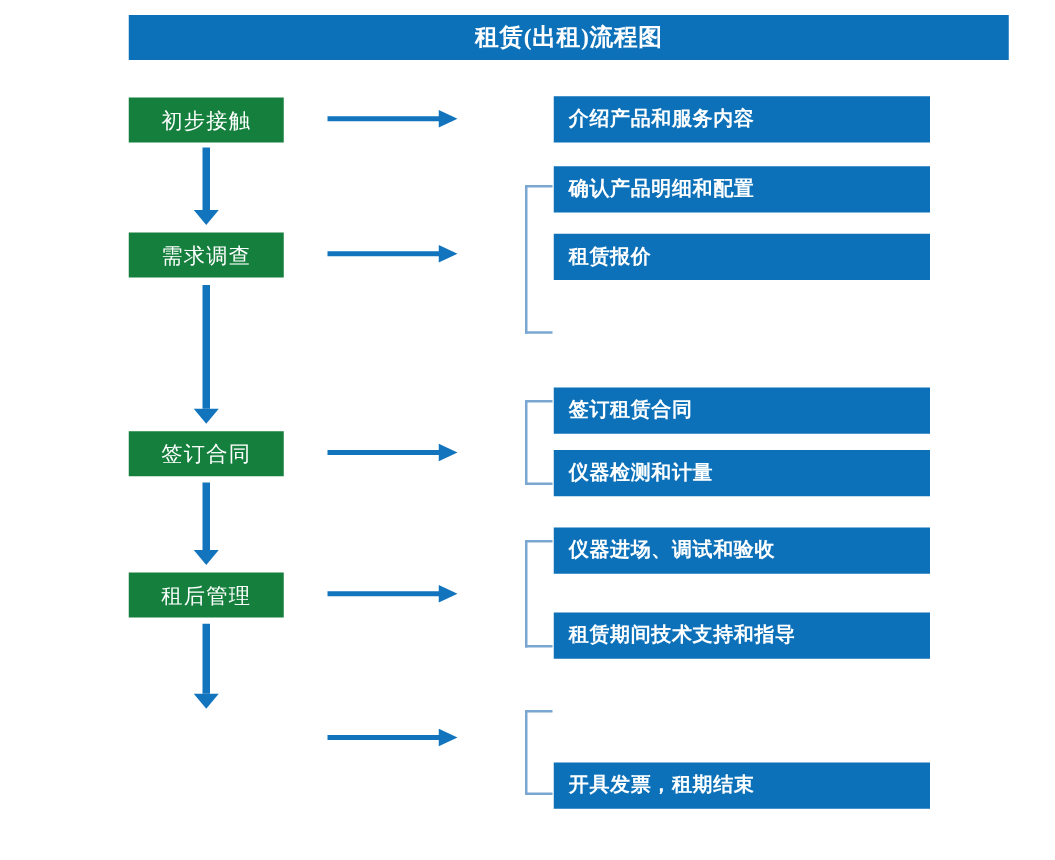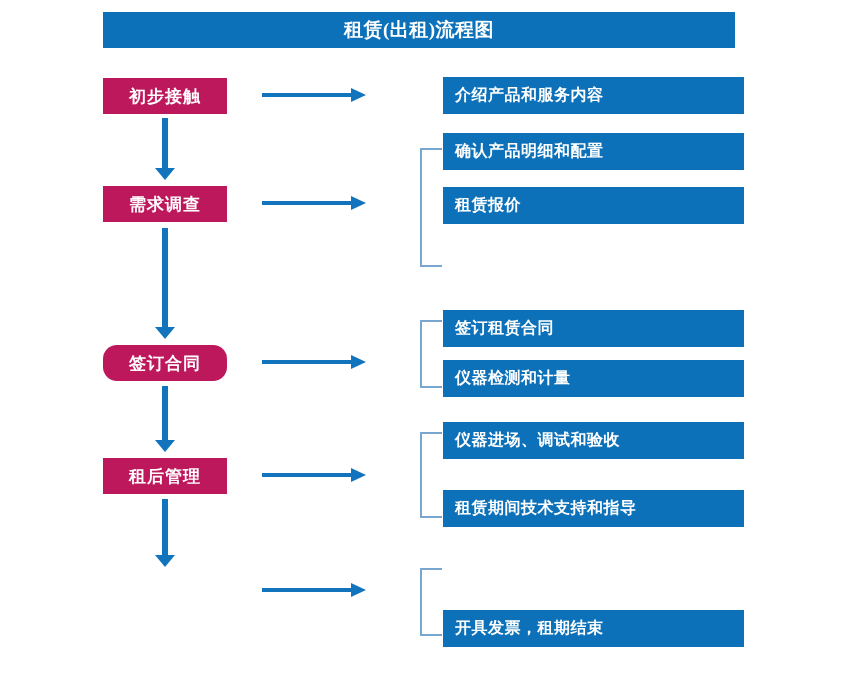--- a/index.html
+++ b/index.html
@@ -20,43 +20,43 @@
     left: 0; top: 0;
     width: 844px;
     height: 688px;
   }
 
   
   .title-bar {
     position: absolute;
     left: 103px;
     top: 12px;
-    width: 632px;
+    width: 704px;
     height: 36px;
     background: #0c71b9;
     color: #ffffff;
     font-size: 19px;
     font-weight: bold;
     letter-spacing: 0.5px;
     display: flex;
     align-items: center;
     justify-content: center;
     box-sizing: border-box;
   }
 
   
   .stage-box {
     position: absolute;
     left: 103px;
     width: 124px;
     height: 36px;
-    background: #be185d;
+    background: #15803d;
     color: #ffffff;
     font-size: 17px;
-    font-weight: bold;
+    font-weight: normal;
     display: flex;
     align-items: center;
     justify-content: center;
     box-sizing: border-box;
     letter-spacing: 1px;
   }
 
   
   .detail-box {
     position: absolute;
@@ -169,21 +169,21 @@
   <div class="detail-box" style="top:133px;text-align:center;">确认产品明细和配置</div>
 
   <div class="detail-box" style="top:187px;">租赁报价</div>
 
 
   <div class="v-arrow" style="top:228px; height:111px;">
     <div class="shaft" style="height:99px;"></div>
     <div class="head"></div>
   </div>
 
-  <div class="stage-box" style="top:345px;border-radius:14px;">签订合同</div>
+  <div class="stage-box" style="top:345px;">签订合同</div>
 
   <div class="h-arrow" style="top:355px;">
     <div class="shaft"></div>
     <div class="head"></div>
   </div>
 
   <div class="bracket" style="top:320px; height:68px;"></div>
 
   <div class="detail-box" style="top:310px;">签订租赁合同</div>
 

